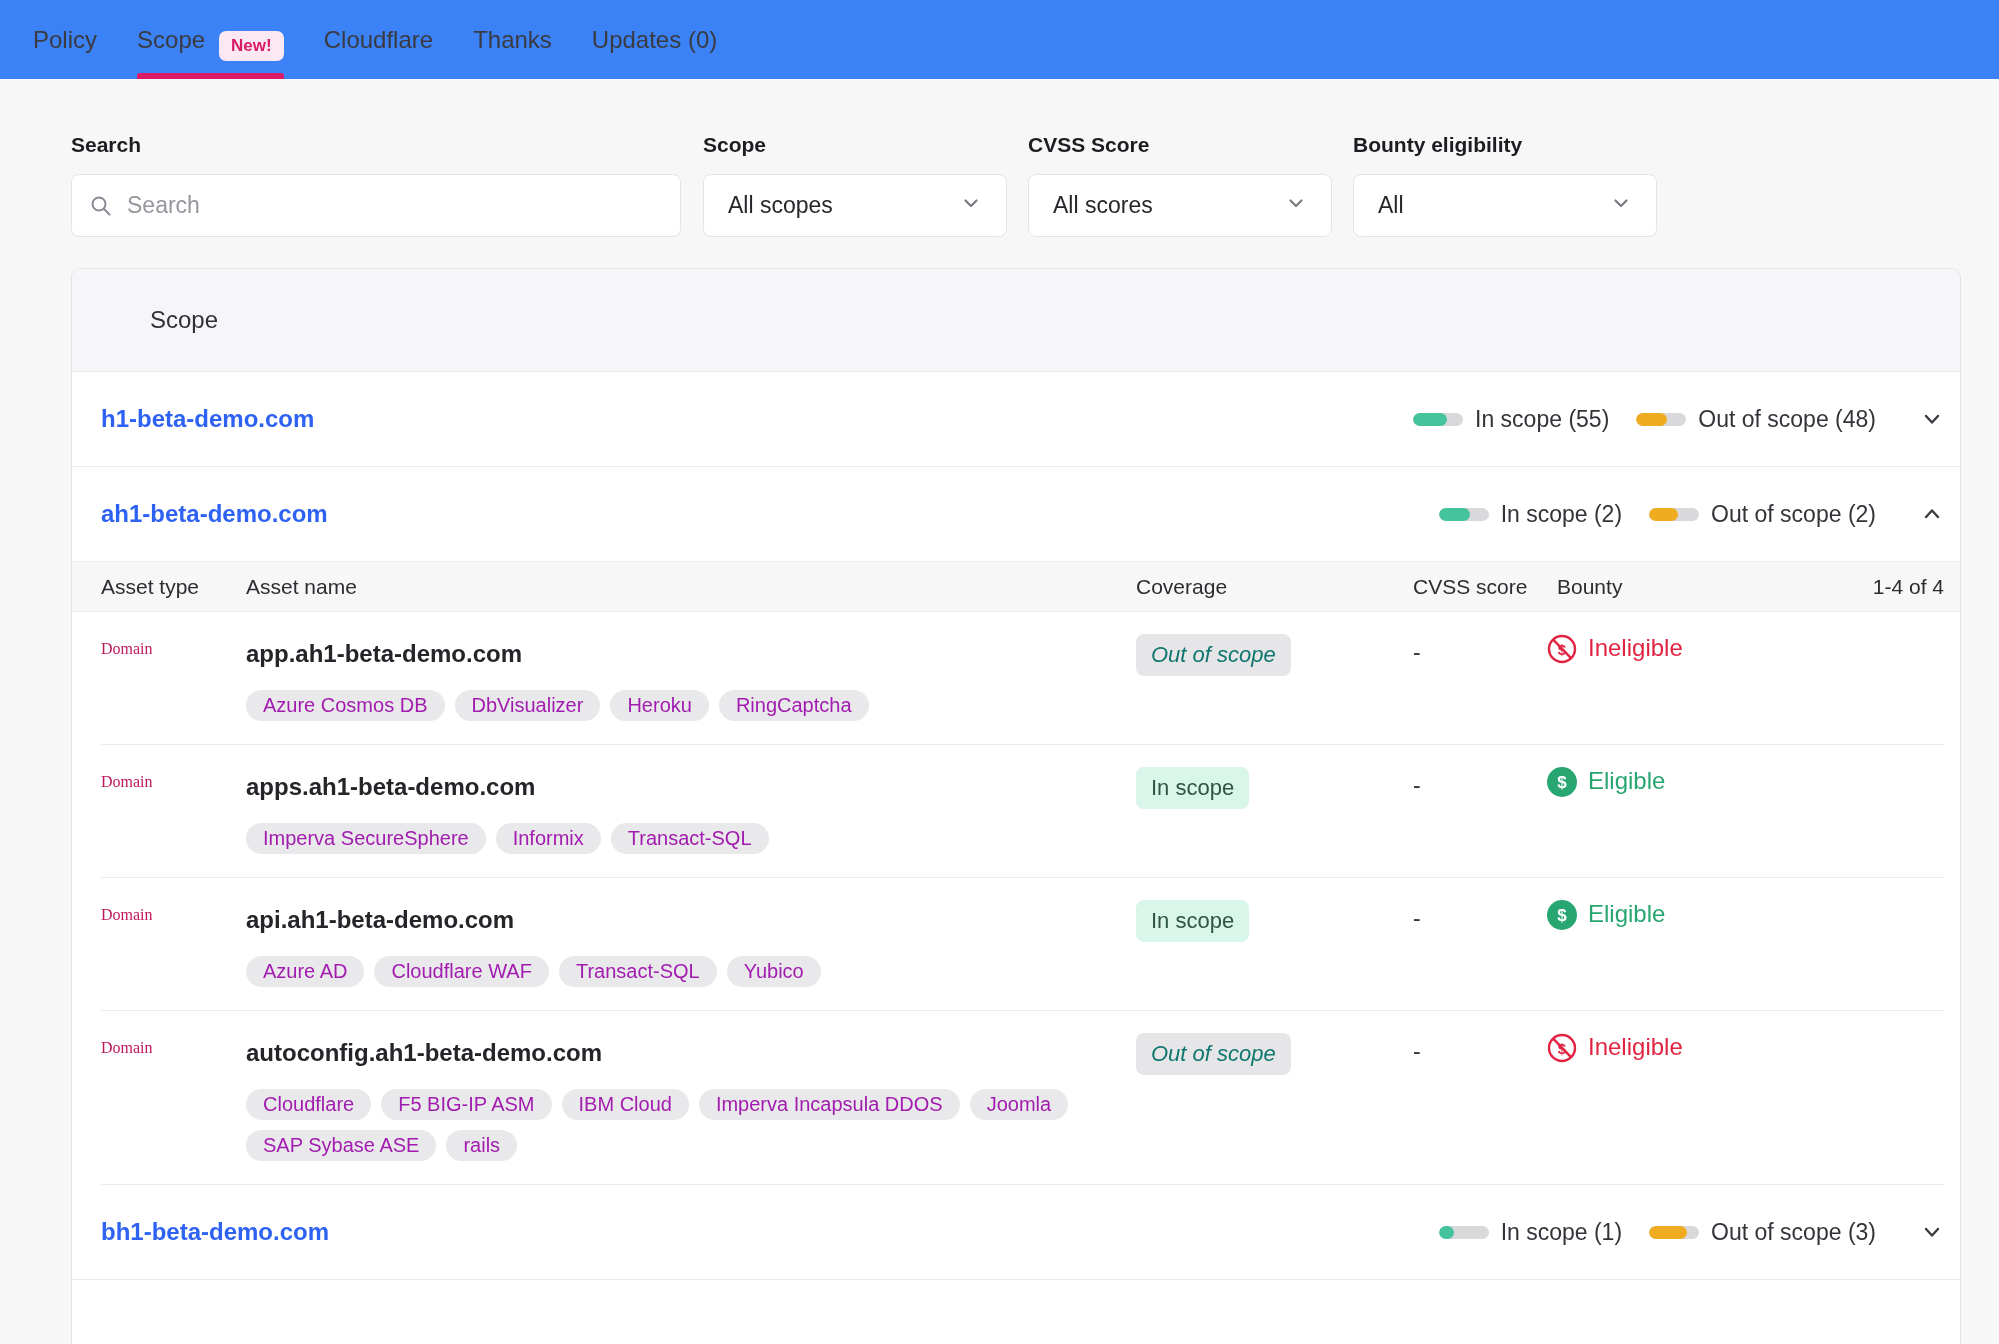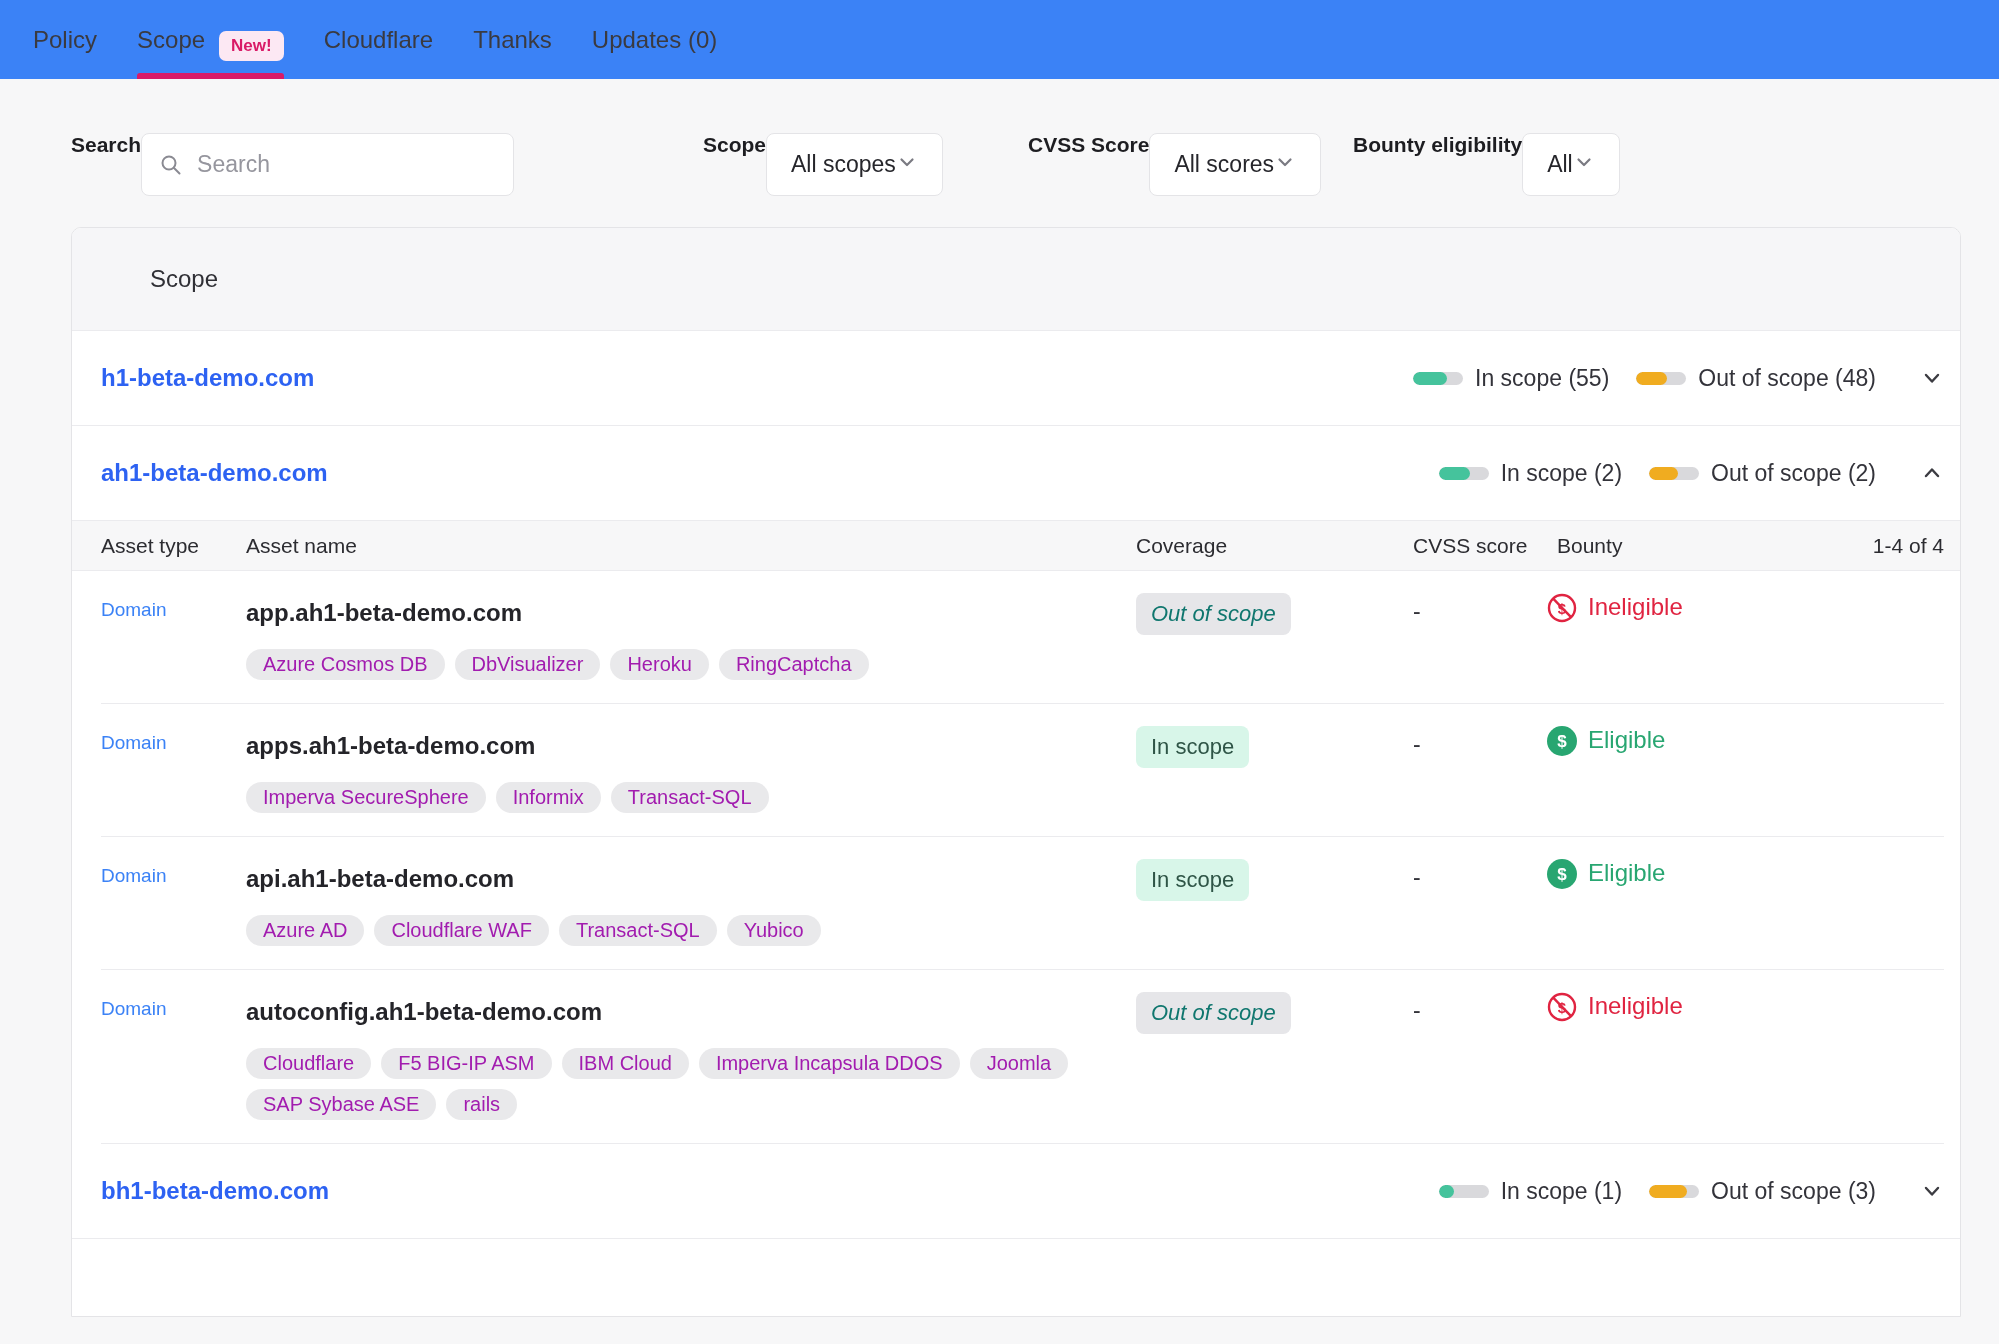--- a/index.html
+++ b/index.html
@@ -42,21 +42,21 @@
   }
   .new-badge{
     background:var(--pink-bg);color:var(--pink);font-size:17px;font-weight:bold;
     padding:5px 12px;border-radius:7px;transform:translateY(-2px);margin-top:16px;
   }
   
   .filters{
     display:flex;align-items:flex-end;
     padding:54px 31px 31px 71px;background:var(--page-bg);
   }
-  .filter-group{display:flex;flex-direction:row;}
+  .filter-group{display:flex;flex-direction:column;}
   .filter-group .flabel{font-size:21px;font-weight:bold;color:#1d1d21;margin-bottom:17px;}
   .control{
     height:63px;background:#fff;border:1px solid var(--border);border-radius:8px;
     display:flex;align-items:center;font-size:23px;color:#26262b;
   }
   .search-wrap{width:610px;margin-right:22px;}
   .search-box{position:relative;}
   .search-box input{
     width:100%;height:63px;border:1px solid var(--border);border-radius:8px;
     font-size:23px;padding:0 20px 0 55px;color:#26262b;outline:none;
@@ -107,21 +107,21 @@
   }
   .table-head{
     height:50px;background:#f7f7f8;border-bottom:1px solid var(--row-border);
     align-items:center;font-size:21px;color:#2c2c31;
   }
   .th-bounty-cell{display:flex;justify-content:space-between;align-items:center;padding-left:10px;}
   .asset-row{position:relative;}
   .asset-row::after{
     content:"";position:absolute;left:29px;right:16px;bottom:0;height:1px;background:var(--row-border);
   }
-  .cell-type{font-size:19px;color:#3b82f6;padding-top:28px;padding-bottom:24px;}
+  .cell-type{font-size:16px;color:#be185d;padding-top:28px;padding-bottom:24px;font-family:Liberation Serif, serif;}
   .cell-name{padding-top:28px;padding-bottom:24px;}
   .asset-name{font-size:24px;font-weight:bold;color:#242429;}
   .tags{display:flex;flex-wrap:wrap;gap:10px;margin-top:22px;max-width:860px;}
   .tag{
     background:var(--tag-bg);color:#a21caf;font-size:20px;border-radius:18px;
     padding:4px 17px;white-space:nowrap;
   }
   .cell-coverage{padding-top:22px;}
   .badge{
     display:inline-block;font-size:22px;border-radius:8px;padding:8px 15px;

